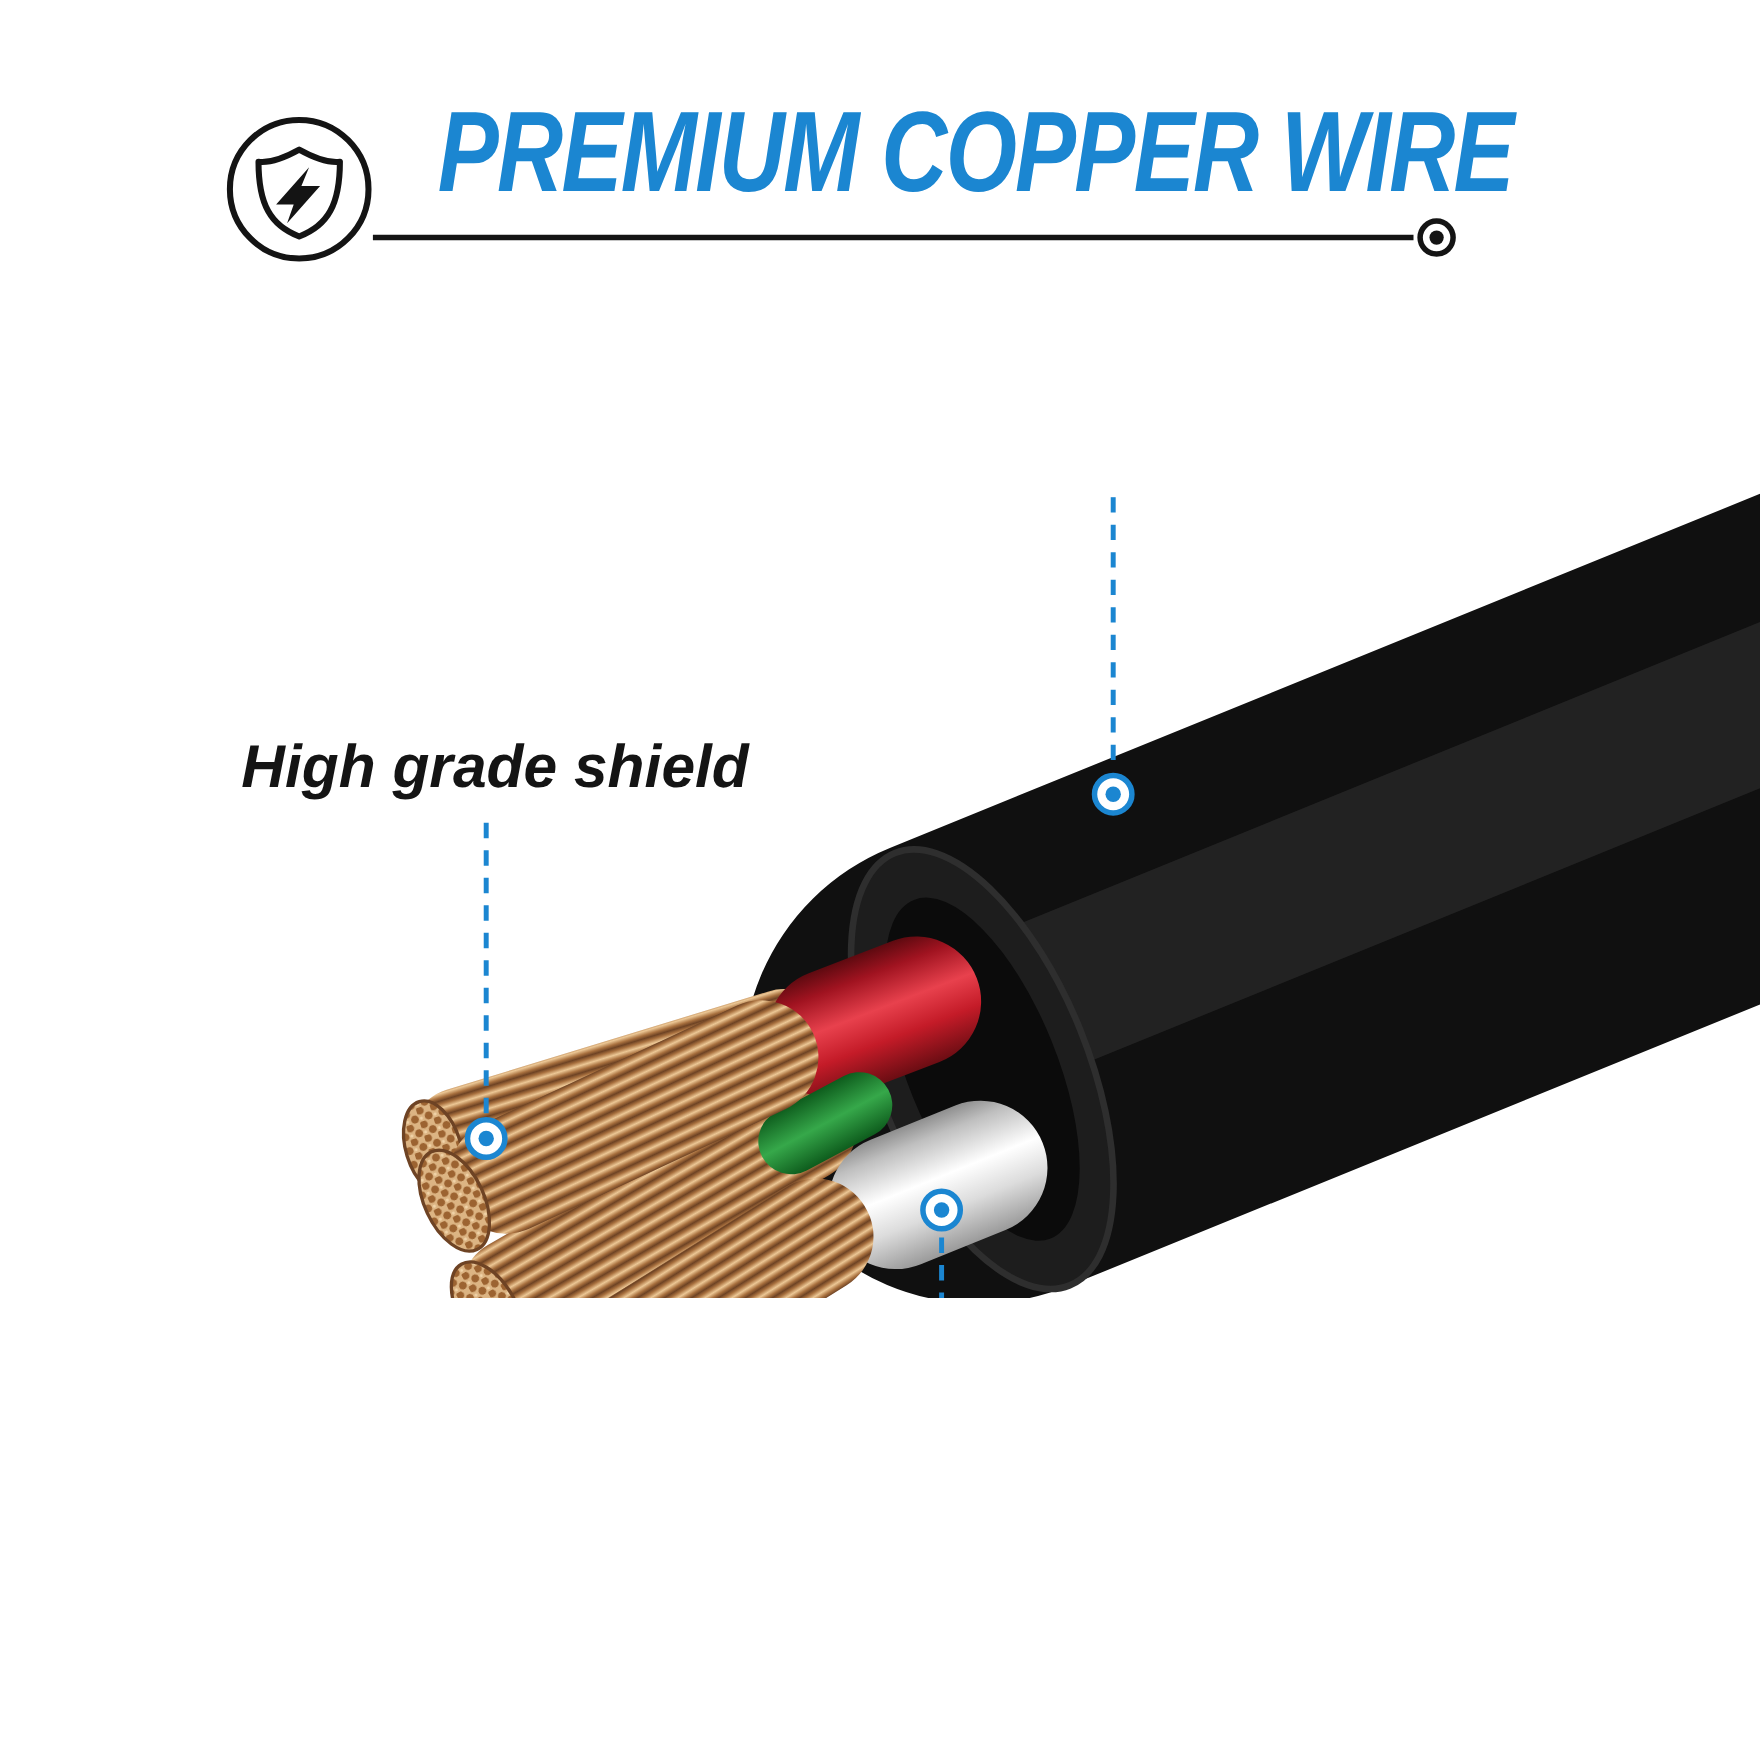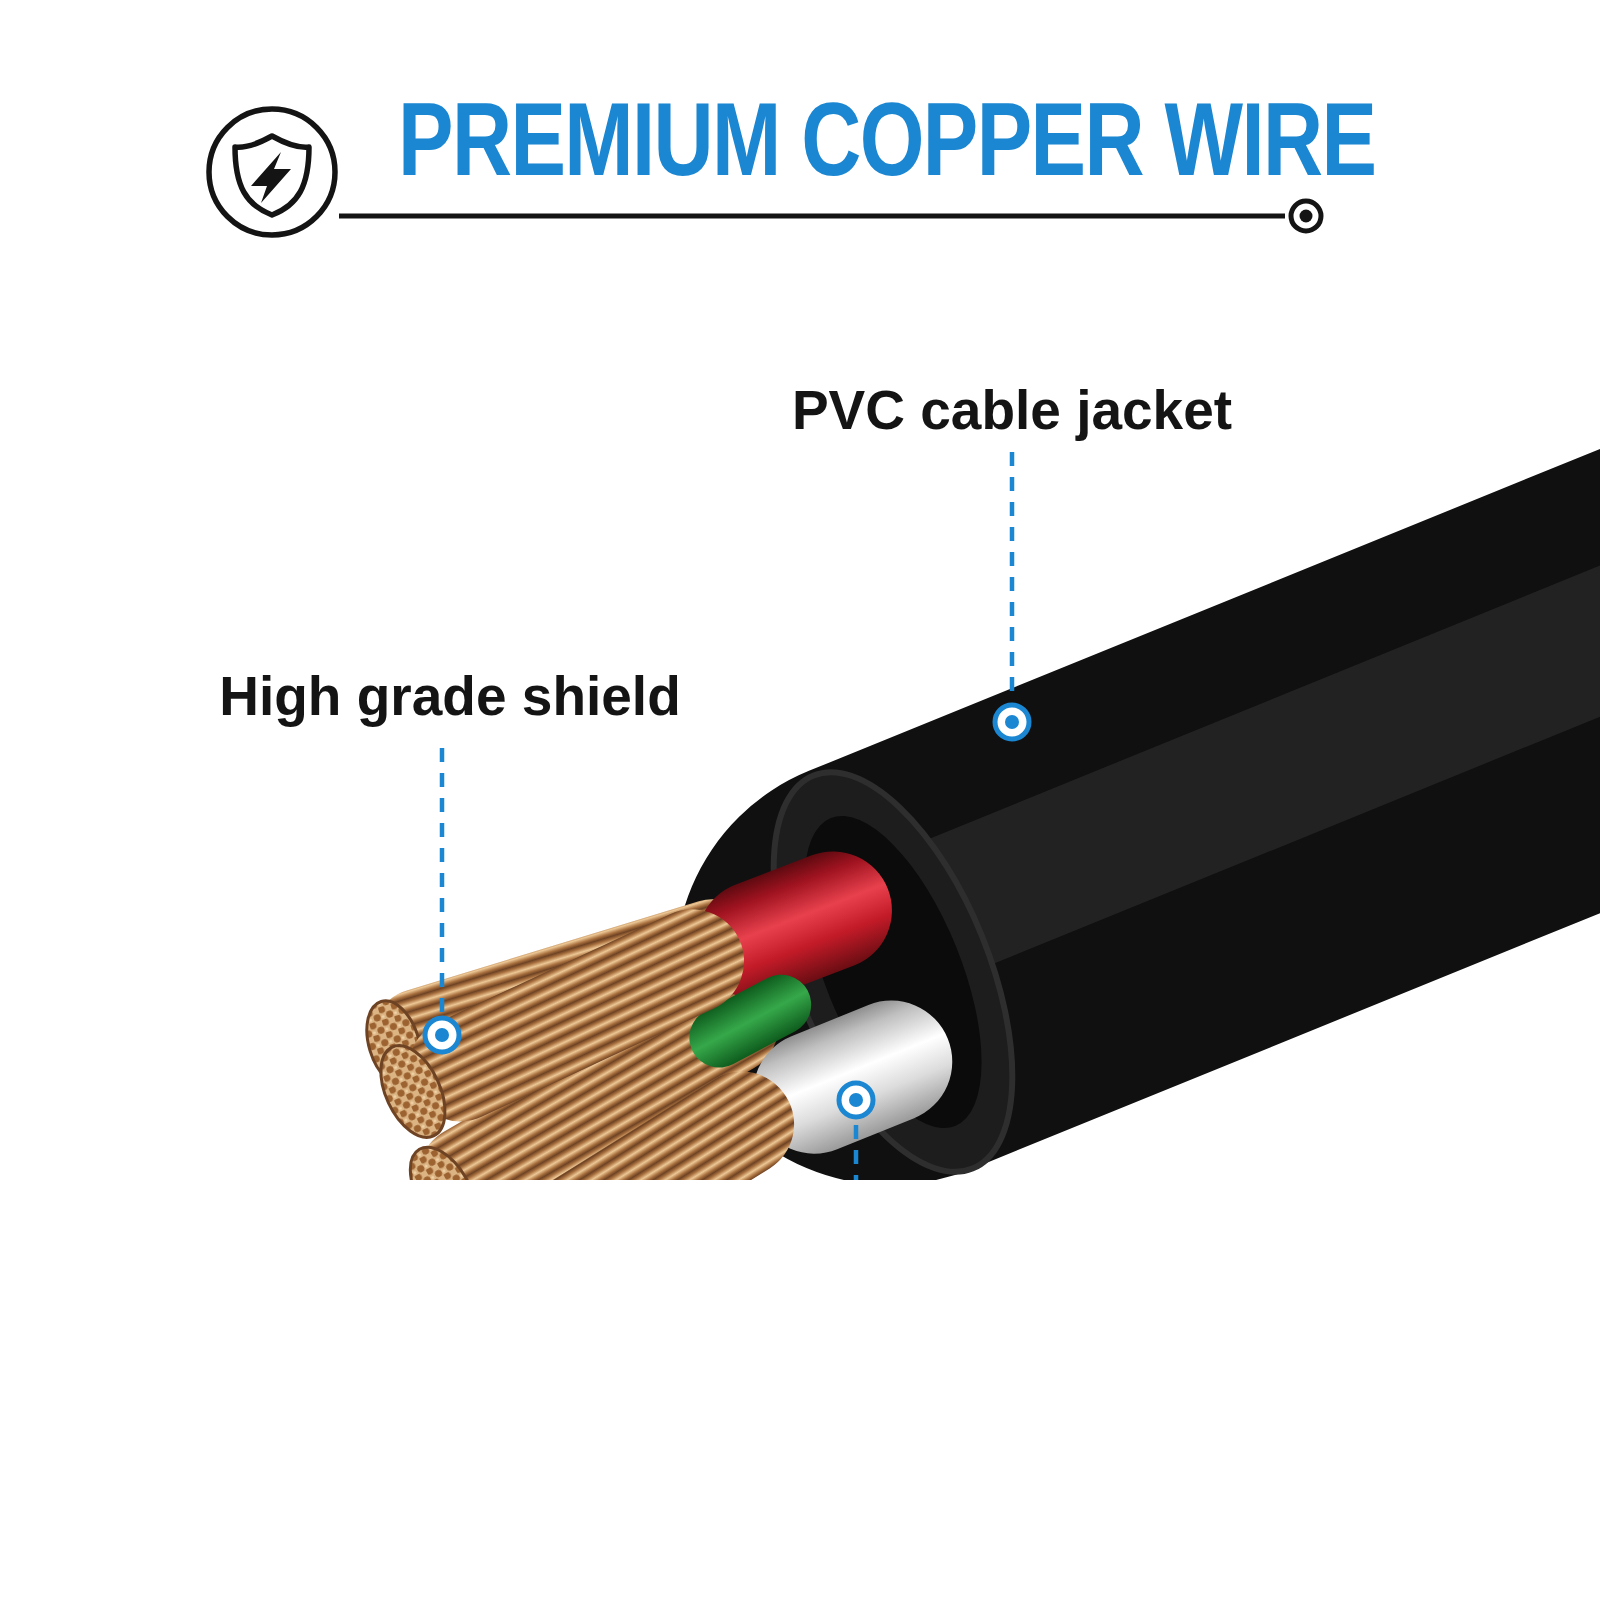--- a/index.html
+++ b/index.html
@@ -6,20 +6,21 @@
     --accent:#1b86d1;
     --ink:#141414;
     --jacket:#101010;
     --background:#ffffff;
   }
   html,body{margin:0;padding:0;background:#fff;}
   #stage{
     position:relative;width:1600px;height:1180px;margin:0 auto;
     background:var(--background);overflow:hidden;
     font-family:"Liberation Sans",sans-serif;
+    font-style:italic;
   }
   .scene{position:absolute;inset:0;width:1600px;height:1600px;}
   .title{
     position:absolute;left:398px;top:80px;
     font-size:104px;font-weight:bold;letter-spacing:-2px;
     color:var(--accent);white-space:nowrap;
     transform:scaleX(.8);transform-origin:left top;
   }
   .callout-label{
     position:absolute;transform:translateX(-50%);
@@ -136,16 +137,15 @@
       <circle cx="442" cy="1035" r="17" class="marker-ring"></circle>
       <circle cx="442" cy="1035" r="7" class="marker-dot"></circle>
     </g>
     <g>
       <circle cx="856" cy="1100" r="17" class="marker-ring"></circle>
       <circle cx="856" cy="1100" r="7" class="marker-dot"></circle>
     </g>
   </svg>
 
   <div class="title">PREMIUM COPPER WIRE</div>
-  <div id="label-pvc" class="callout-label">PVC cable jacket</div>
   <div id="label-copper" class="callout-label">High grade shield</div>
 
 </div>
 
 </body></html>

